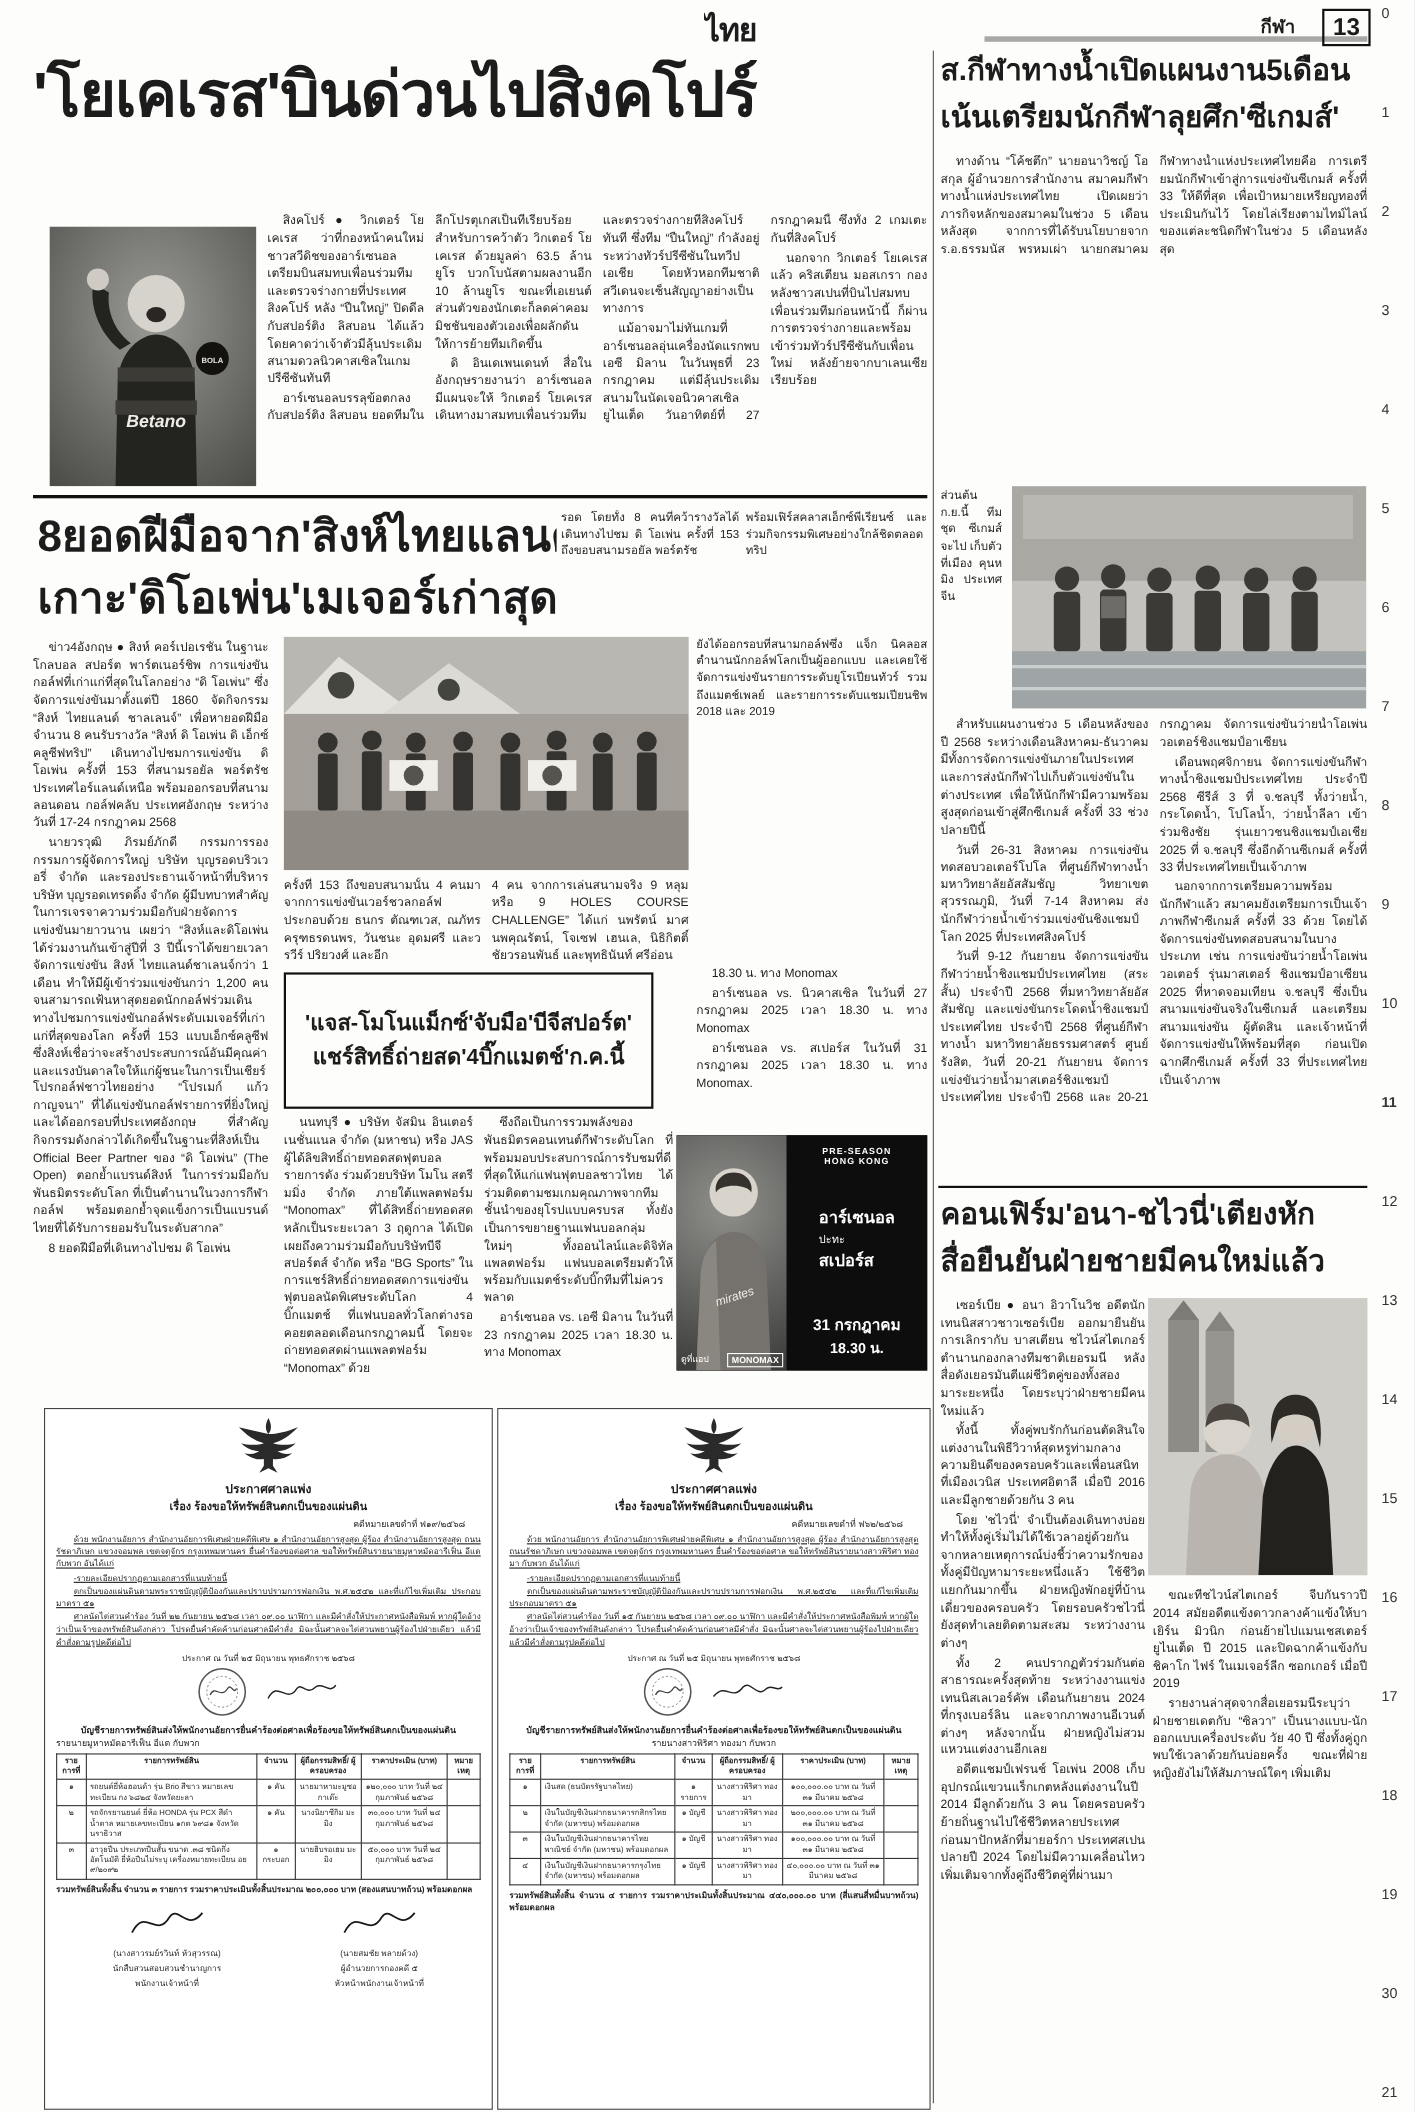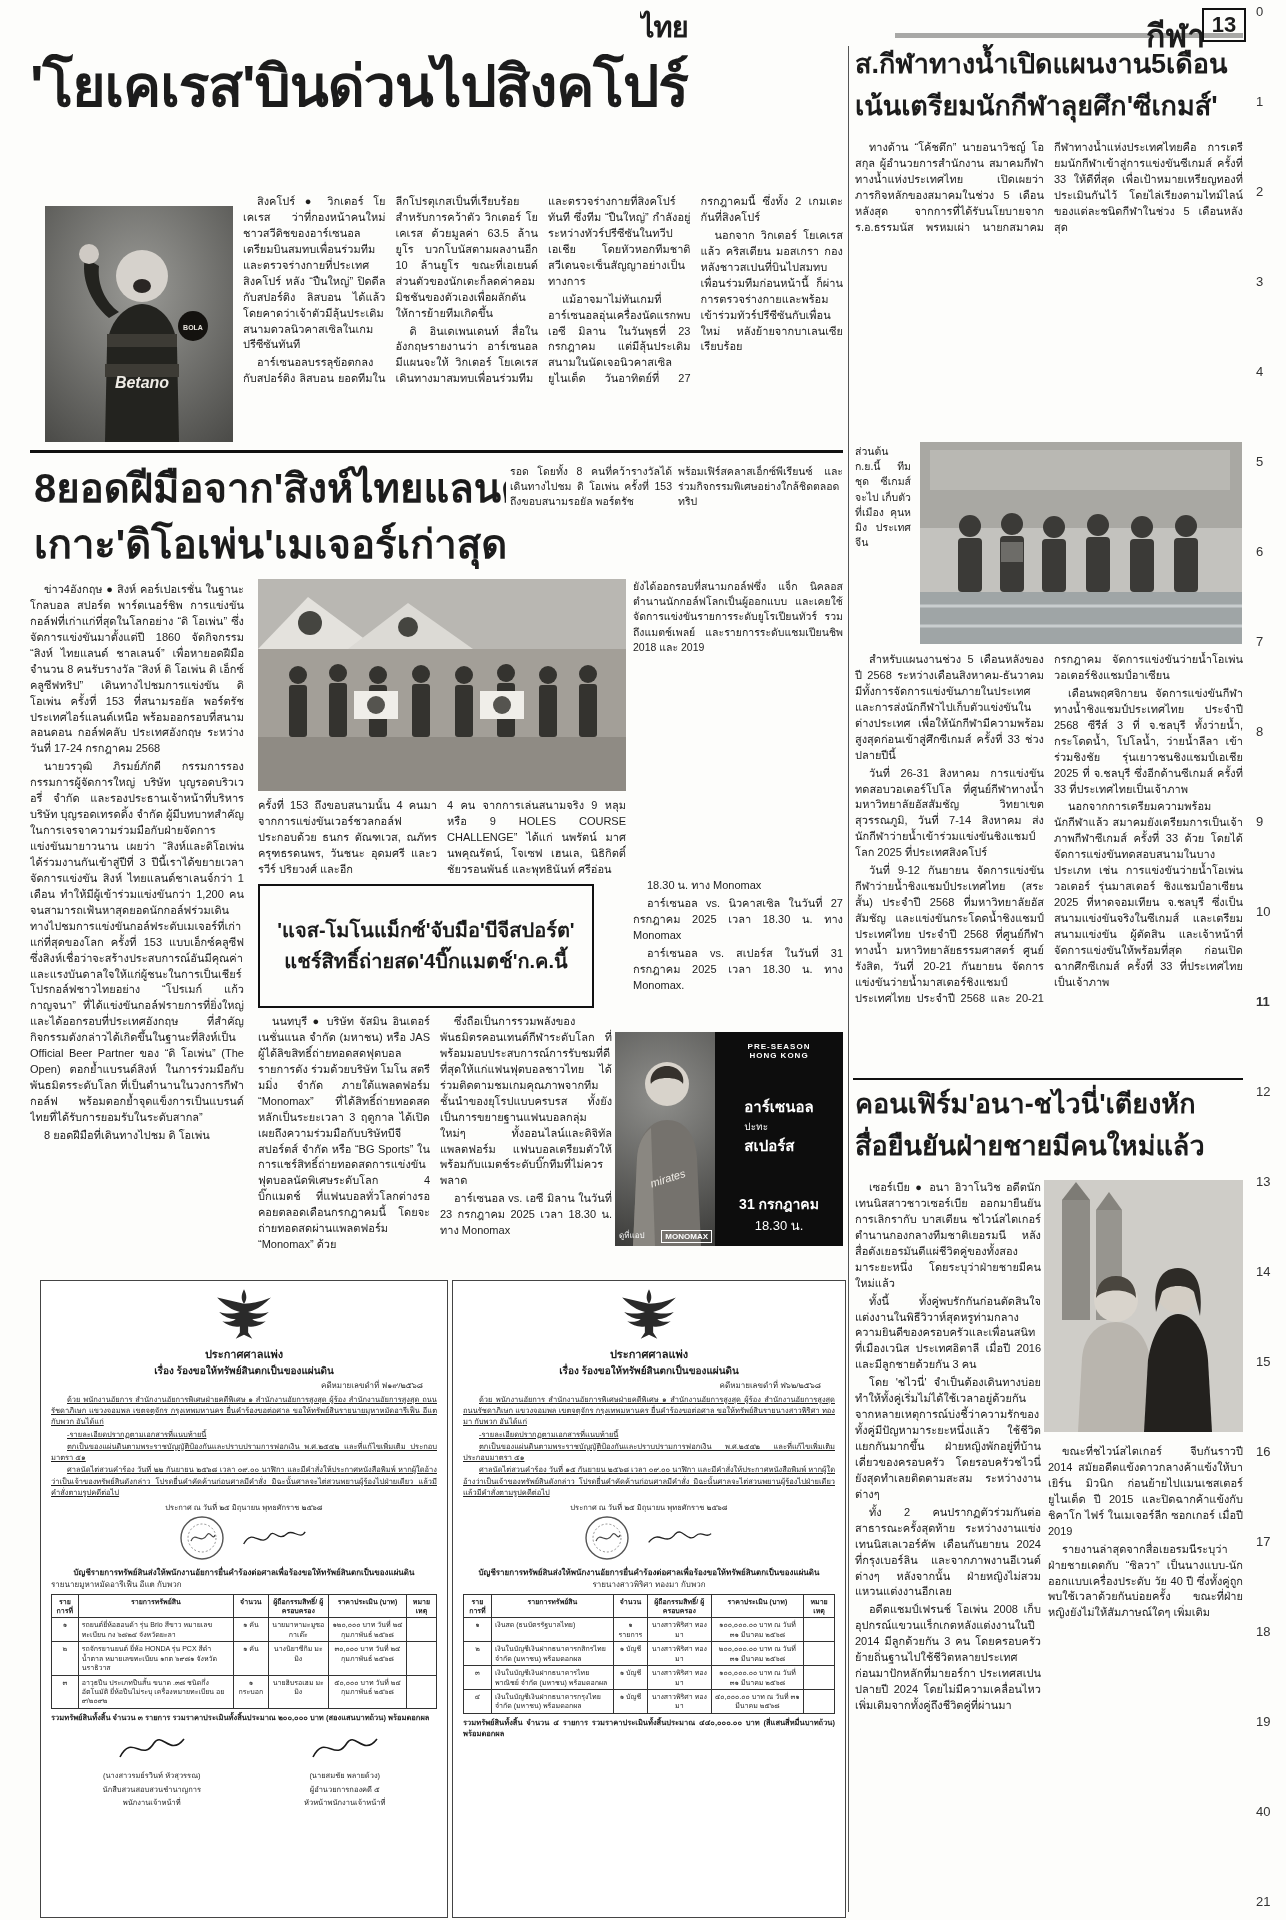--- a/index.html
+++ b/index.html
@@ -43,21 +43,21 @@
 </head>
 <body>
 
 <div class="page">
 
   <div class="abs" style="left:640px;top:4px;width:110px;height:48px;">
     <div style="font-size:29px;font-weight:900;letter-spacing:-1px;">ไทยโพสต์</div>
 
   </div>
   <div class="abs rule-gray" style="left:895px;top:33px;width:348px;height:5px;"></div>
-  <div class="abs" style="left:1146px;top:10px;font-size:32px;font-weight:800;">กีฬา</div>
+  <div class="abs" style="left:1146px;top:10px;font-size:17px;font-weight:800;">กีฬา</div>
   <div class="abs boxed-num" style="left:1202px;top:8px;">13</div>
 
   <div class="ruler">
 
   <span style="top: 4px;">0</span>
       <span style="top: 94px;">1</span>
       <span style="top: 184px;">2</span>
       <span style="top: 274px;">3</span>
       <span style="top: 364px;">4</span>
       <span style="top: 454px;">5</span>
@@ -68,21 +68,21 @@
       <span style="top: 904px;">10</span>
       <span style="top: 994px; font-weight: bold;">11</span>
       <span style="top: 1084px;">12</span>
       <span style="top: 1174px;">13</span>
       <span style="top: 1264px;">14</span>
       <span style="top: 1354px;">15</span>
       <span style="top: 1444px;">16</span>
       <span style="top: 1534px;">17</span>
       <span style="top: 1624px;">18</span>
       <span style="top: 1714px;">19</span>
-      <span style="top: 1804px;">40</span>
+      <span style="top: 1804px;">30</span>
       <span style="top: 1894px;">21</span>
     </div>
 
   <div class="abs divider-v" style="left:848px;top:46px;height:1866px;"></div>
 
   <div class="abs headline-xl" style="left:30px;top:54px;width:815px;height:134px;">
     <div>'โยเคเรส'บินด่วนไปสิงคโปร์</div>
   </div>
 
   <div class="abs photo" style="left:45px;top:206px;width:188px;height:236px;">
@@ -259,21 +259,21 @@
         <div class="ad-small">PRE-SEASON</div>
         <div class="ad-small">HONG KONG</div>
       </div>
       <div style="text-align:left;">
         <div class="ad-team">อาร์เซนอล</div>
         <div style="font-size:10px;">ปะทะ</div>
         <div class="ad-team">สเปอร์ส</div>
       </div>
       <div style="text-align:center;">
         <div style="font-size:14px;font-weight:800;">31 กรกฎาคม</div>
-        <div style="font-size:13px;font-weight:400;">18.30 น.</div>
+        <div style="font-size:13px;font-weight:700;">18.30 น.</div>
       </div>
     </div>
   </div>
 
   <div class="abs rule-h" style="left:853px;top:1078px;width:390px;height:2px;"></div>
   <div class="abs headline-m" style="left:855px;top:1084px;width:388px;height:92px;">
     <div>คอนเฟิร์ม'อนา-ชไวนี่'เตียงหัก</div>
     <div>สื่อยืนยันฝ่ายชายมีคนใหม่แล้ว</div>
   </div>
 

